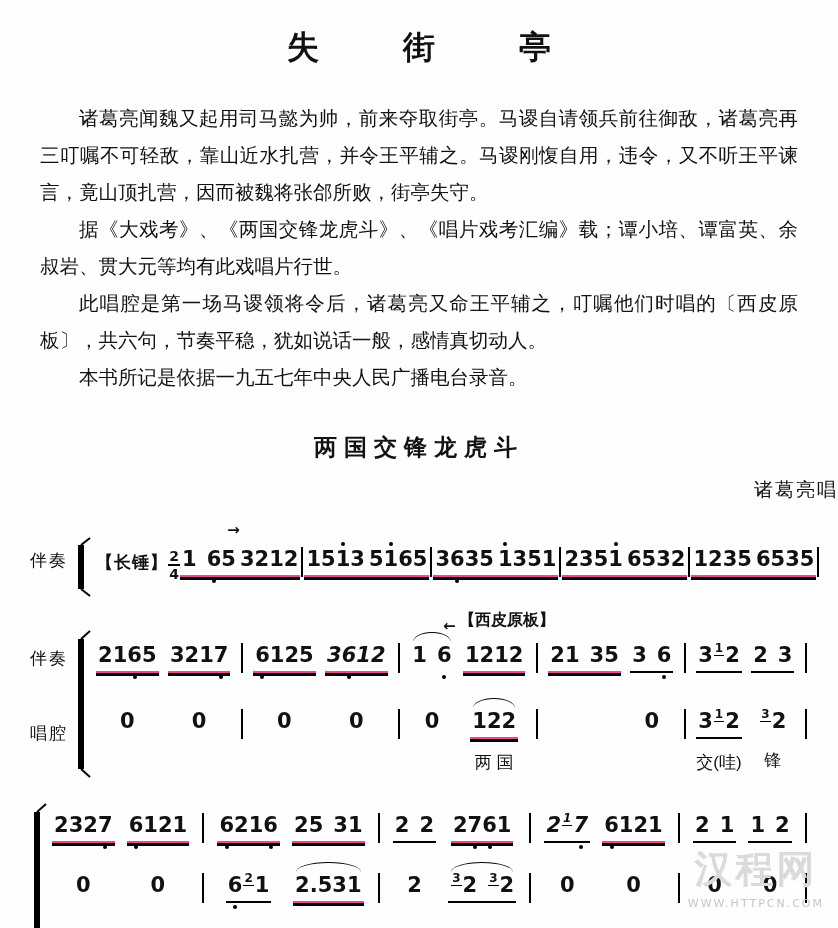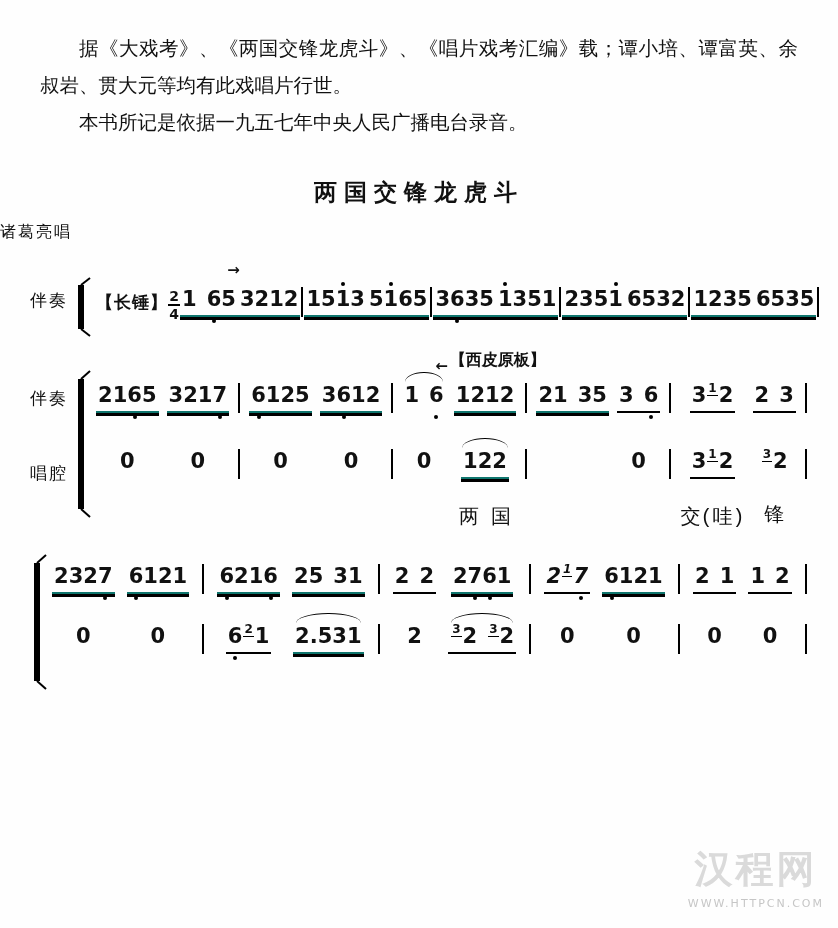--- a/index.html
+++ b/index.html
@@ -3,71 +3,74 @@
 <meta charset="utf-8">
 <style>
   html,body{margin:0;padding:0;background:#888;}
   .page{position:relative;width:838px;height:928px;background:#fefefe;margin:0 auto;
         overflow:hidden;color:#111;font-family:"Liberation Serif",serif;}
   h1.title{margin:26px 0 0;text-align:center;font-size:32px;font-weight:bold;
            letter-spacing:84px;padding-left:84px;white-space:nowrap;}
   .intro{margin:30px 40px 0;font-size:19.5px;line-height:37px;text-align:justify;}
   .intro p{margin:0;text-indent:2em;}
   h2.piece-title{margin:36px 0 0;text-align:center;font-size:23px;font-weight:bold;letter-spacing:7px;}
-  .singer{margin-top:14px;text-align:left;font-size:16px;letter-spacing:2px;}
+  .singer{margin-top:14px;text-align:right;font-size:19px;letter-spacing:2px;}
   .music{margin:18px 30px 0;}
   .system{display:flex;align-items:flex-start;}
   .sysA{margin-top:14px;}
   .sysB{margin-top:10px;}
   .sysC{margin-top:18px;}
   .rowlabel{font-size:17px;white-space:nowrap;width:44px;flex:0 0 44px;letter-spacing:2px;}
   .labels2{width:44px;flex:0 0 44px;display:flex;flex-direction:column;}
   .labels2 span{font-size:17px;letter-spacing:2px;}
   .bracket{flex:0 0 18px;margin-right:4px;}
   .nline{display:flex;justify-content:space-between;align-items:flex-start;flex:1;padding-top:26px;}
   .ngrid{display:grid;justify-content:space-between;justify-items:center;flex:1;}
   .ngrid.gB{padding-top:36px;row-gap:36px;}
   .ngrid.gC{padding-top:16px;row-gap:30px;}
   .tok{position:relative;display:inline-flex;flex-direction:column;align-items:center;}
   .notes{font-family:"DejaVu Sans",sans-serif;font-weight:bold;font-size:21px;line-height:25px;
          display:inline-block;white-space:nowrap;padding:0 2px 3px;}
   .u1{border-bottom:2px solid #000;}
-  .u2{border-bottom:2px solid #0f766e;box-shadow:0 3px 0 #000;}
+  .u2{border-bottom:2px solid #ec4899;box-shadow:0 3px 0 #000;}
   .nc{position:relative;display:inline-block;min-width:8px;text-align:center;}
   .nc.da::before{content:"";position:absolute;top:-5px;left:50%;transform:translateX(-50%);
                  width:4px;height:4px;border-radius:50%;background:#000;}
   .nc.db::after{content:"";position:absolute;bottom:-11px;left:50%;transform:translateX(-50%);
                 width:4px;height:4px;border-radius:50%;background:#000;}
   .sp{display:inline-block;width:10px;}
   .grace{display:inline-block;font-size:12px;font-weight:bold;line-height:1;
          transform:translateY(-10px);border-bottom:1.5px solid #000;padding:0 1px 1px;margin:0 1px;}
   .arc{position:absolute;top:-11px;left:3px;right:3px;height:9px;
        border-top:1.5px solid #000;border-radius:50% 50% 0 0/100% 100% 0 0;}
   .arrow{position:absolute;top:-26px;right:-2px;font-size:15px;font-weight:bold;
          font-family:"DejaVu Sans",sans-serif;}
   .gtag{position:absolute;top:-33px;left:-4px;font-size:16px;font-weight:bold;white-space:nowrap;
         font-family:"Liberation Serif",serif;}
   .bar{width:2px;height:30px;background:#000;margin:0 1px;}
-  .lyr{margin-top:24px;font-size:20px;white-space:nowrap;font-family:Liberation Mono, monospace;}
+  .lyr{margin-top:12px;font-size:17px;white-space:nowrap;font-family:Liberation Sans, sans-serif;}
   .time{display:inline-flex;flex-direction:column;align-items:center;font-size:14px;font-weight:bold;
         line-height:1;font-family:"DejaVu Sans",sans-serif;margin-top:2px;}
   .time .tline{width:12px;height:2px;background:#000;margin:1px 0;}
   .ptag{font-size:17px;font-weight:bold;white-space:nowrap;margin-top:4px;letter-spacing:1px;}
   .watermark{position:absolute;right:14px;bottom:18px;text-align:center;pointer-events:none;}
   .wm-logo{font-size:38px;color:#dadada;letter-spacing:3px;font-weight:bold;}
   .wm-url{font-size:11px;color:#c6c6c6;letter-spacing:2px;font-family:"DejaVu Sans",sans-serif;margin-top:2px;}
 </style>
 </head>
 <body>
 
 <div class="page">
 
+  <h1 class="title">失街亭</h1>
 
   <section class="intro">
+    <p>诸葛亮闻魏又起用司马懿为帅，前来夺取街亭。马谡自请领兵前往御敌，诸葛亮再三叮嘱不可轻敌，靠山近水扎营，并令王平辅之。马谡刚愎自用，违令，又不听王平谏言，竟山顶扎营，因而被魏将张郃所败，街亭失守。</p>
     <p>据《大戏考》、《两国交锋龙虎斗》、《唱片戏考汇编》载；谭小培、谭富英、余叔岩、贯大元等均有此戏唱片行世。</p>
+    <p>此唱腔是第一场马谡领将令后，诸葛亮又命王平辅之，叮嘱他们时唱的〔西皮原板〕，共六句，节奏平稳，犹如说话一般，感情真切动人。</p>
     <p>本书所记是依据一九五七年中央人民广播电台录音。</p>
   </section>
 
   <h2 class="piece-title">两国交锋龙虎斗</h2>
   <div class="singer">诸葛亮唱</div>
 
   <div class="music">
 
     <div class="system sysA">
       <span class="rowlabel" style="margin-top:28px">伴奏</span>
@@ -136,21 +139,21 @@
           <span class="tok" style="grid-area: 1 / 1;">
             <span class="notes u2"><span class="nc">2</span><span class="nc">1</span><span class="nc db">6</span><span class="nc">5</span></span>
           </span>
           <span class="tok" style="grid-area: 1 / 2;">
             <span class="notes u2"><span class="nc">3</span><span class="nc">2</span><span class="nc">1</span><span class="nc db">7</span></span>
           </span>
           <span class="bar" style="grid-area: 1 / 3;"></span>
           <span class="tok" style="grid-area: 1 / 4;">
             <span class="notes u2"><span class="nc db">6</span><span class="nc">1</span><span class="nc">2</span><span class="nc">5</span></span>
           </span>
-          <span class="tok" style="grid-area: 1 / 5;">
+          <span class="tok" style="grid-area: 1 / 5; font-style: italic;">
             <span class="notes u2"><span class="nc">3</span><span class="nc db">6</span><span class="nc">1</span><span class="nc">2</span></span>
           </span>
           <span class="bar" style="grid-area: 1 / 6;"></span>
           <span class="tok" style="grid-area: 1 / 7;">
             <span class="arc"></span>
             <span class="arrow">←</span>
             <span class="notes u0"><span class="nc">1</span><span class="sp"></span><span class="nc db">6</span></span>
           </span>
           <span class="tok" style="grid-area: 1 / 8;">
             <span class="gtag">【西皮原板】</span>

